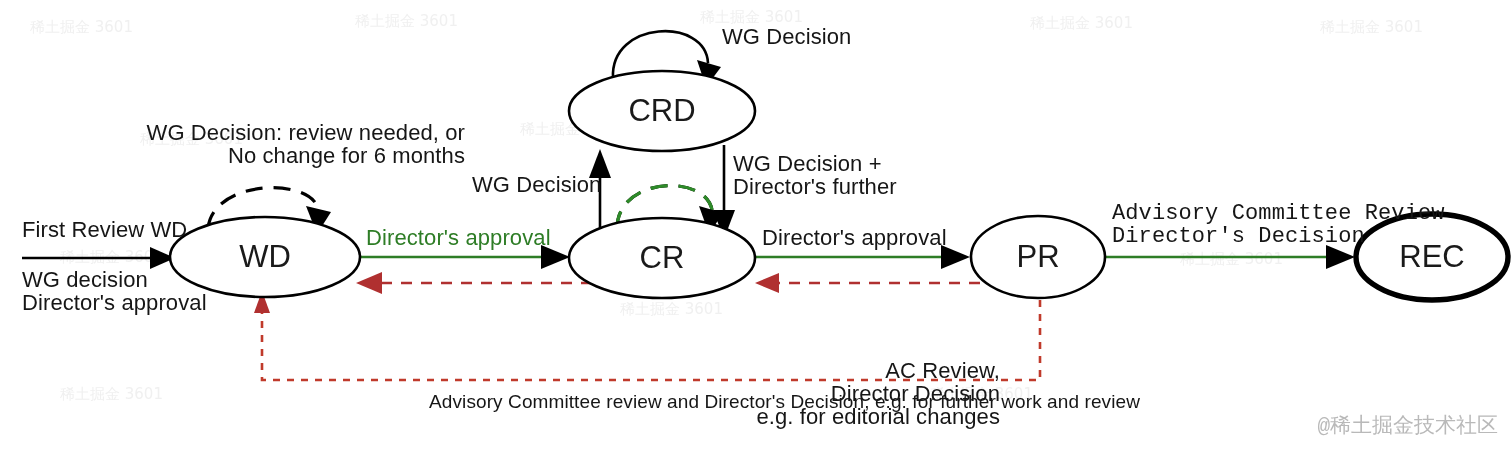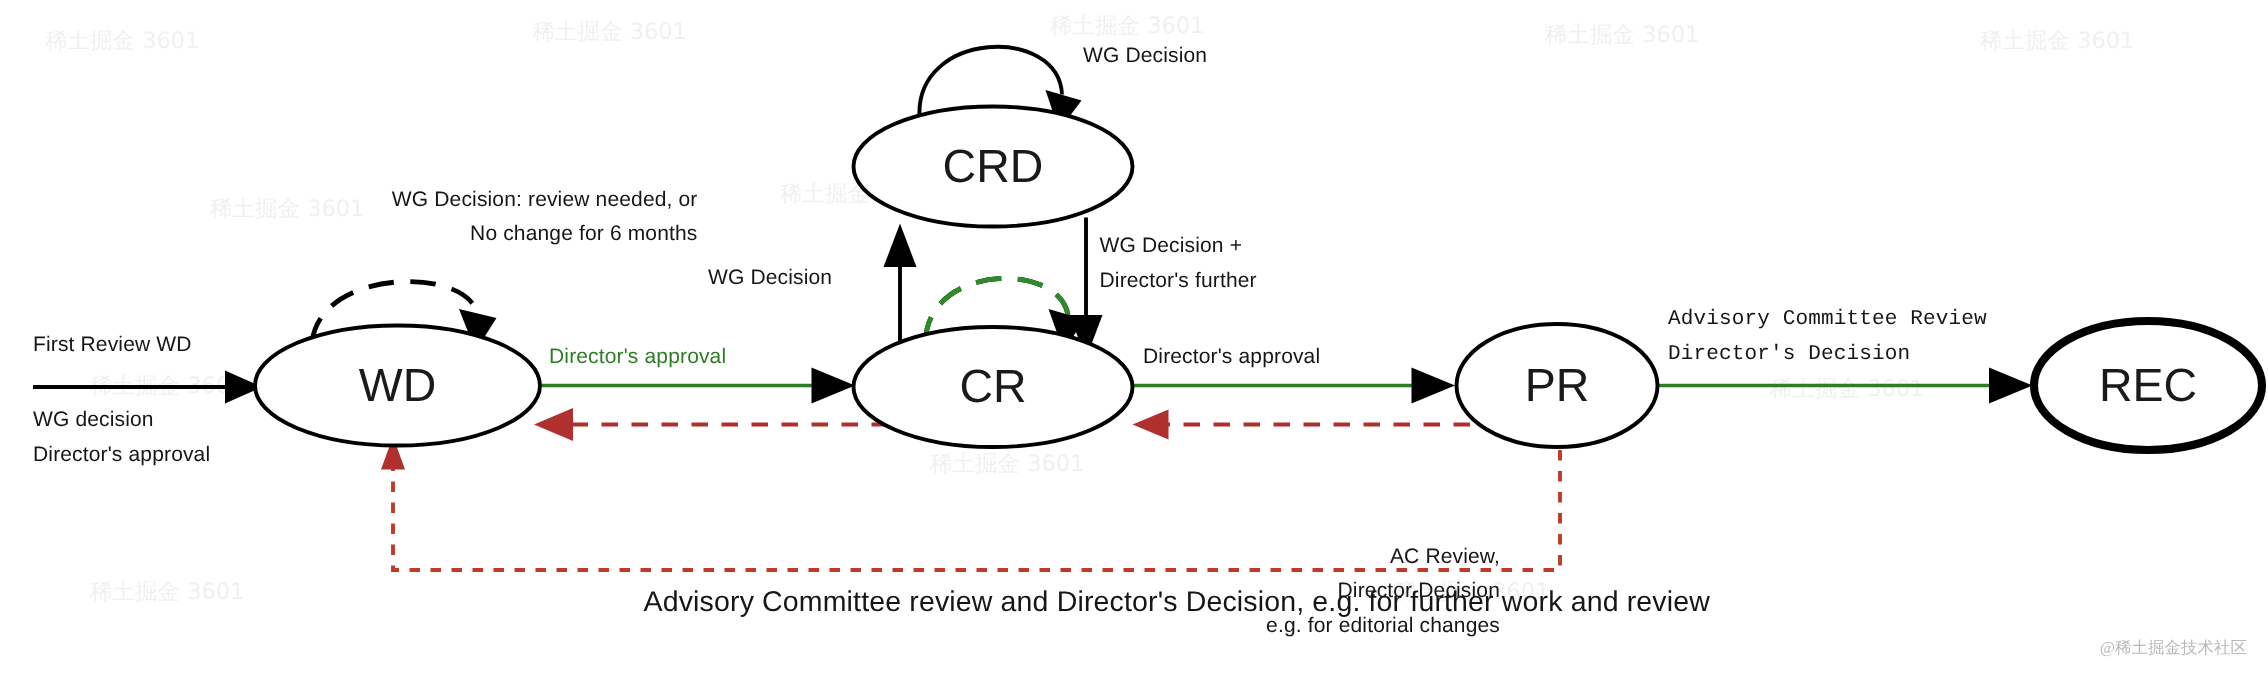--- a/index.html
+++ b/index.html
@@ -79,35 +79,35 @@
     stroke-width: 2.6;
     stroke-dasharray: 7 7;
     stroke-linecap: butt;
   }
   .arrowhead-black { fill: #000000; }
   .arrowhead-red   { fill: #b03030; }
 
   .lbl {
     position: absolute;
     font-family: "Liberation Sans", "DejaVu Sans", sans-serif;
-    font-size: 14px;
+    font-size: 22px;
     line-height: 23px;
     color: #161616;
     white-space: pre;
     letter-spacing: 0.1px;
   }
   .lbl.green { color: #2e7d26; }
   .lbl.center { text-align: right; }
 
   .watermark {
     position: absolute;
     right: 14px;
     bottom: 10px;
-    font-family: Liberation Serif, serif;
-    font-size: 11px;
+    font-family: Liberation Mono, monospace;
+    font-size: 21px;
     color: #b9b9b9;
     white-space: pre;
   }
   .bg-wm {
     position: absolute;
     font-family: "DejaVu Sans", sans-serif;
     font-size: 15px;
     color: #f0f0f0;
     white-space: pre;
     pointer-events: none;

